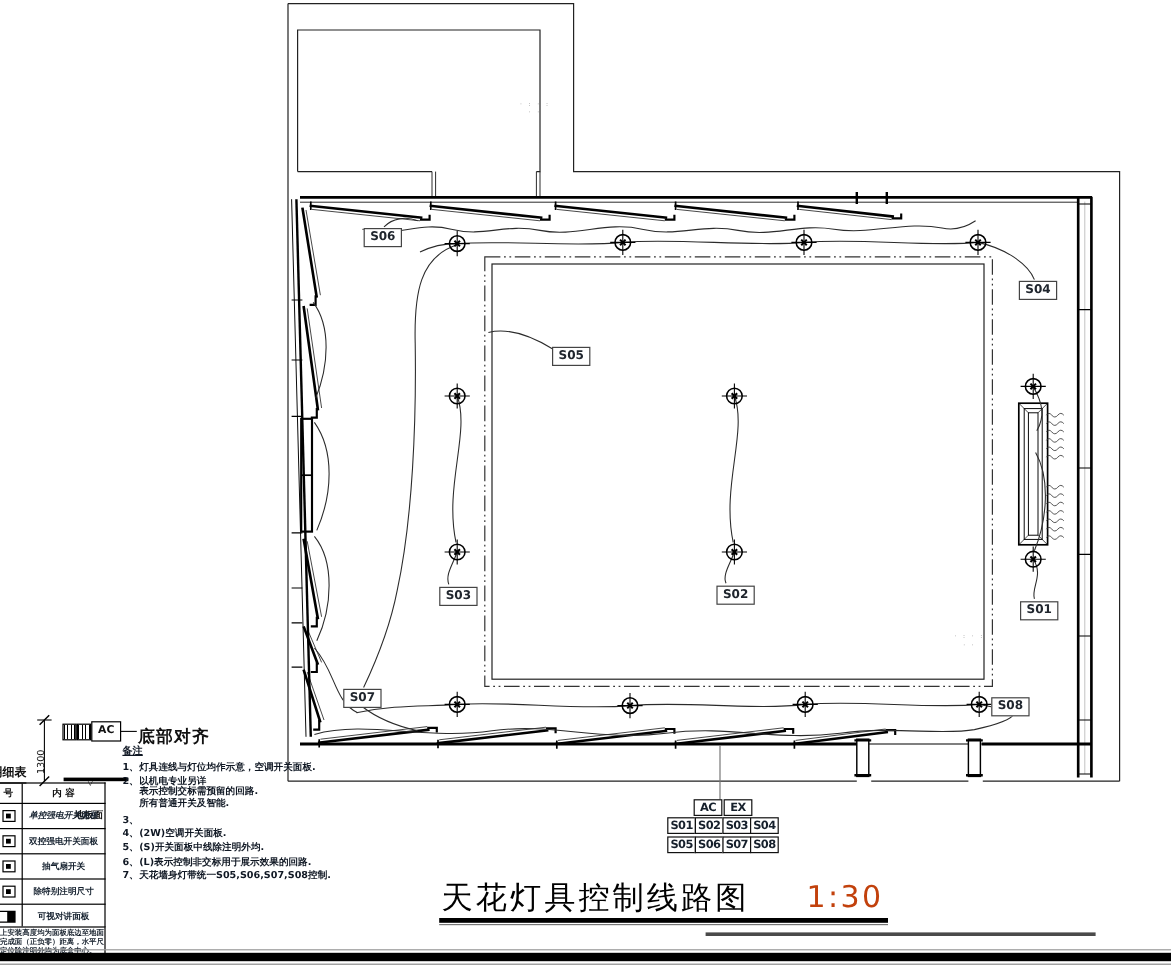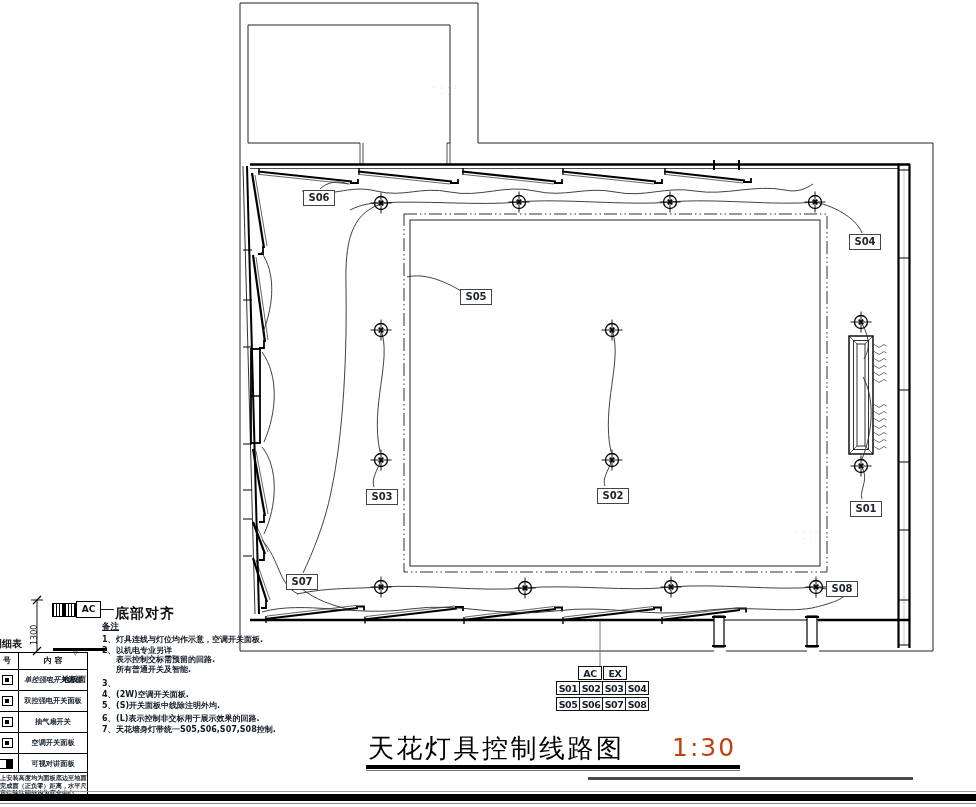--- a/index.html
+++ b/index.html
@@ -251,21 +251,21 @@
   <div class="lt-row" style="top:58px;">
     <span class="lt-sym">
         <i></i>
       </span>
     <span class="lt-cell">抽气扇开关</span>
   </div>
   <div class="lt-row" style="top:79px;">
     <span class="lt-sym">
         <i></i>
       </span>
-    <span class="lt-cell">空调开关面板</span>
+    <span class="lt-cell">除特别注明尺寸</span>
   </div>
   <div class="lt-row" style="top:100px;">
     <span class="lt-sym" style="left:-4px;width:17px;border-right:7px solid #000;"></span>
     <span class="lt-cell">可视对讲面板</span>
   </div>
 </div>
 <div class="lt-foot">
   <span style="display:block">上安装高度均为面板底边至地面</span>
   <span style="display:block">完成面（正负零）距离，水平尺</span>
   <span style="display:block">定位除注明外均为底盒中心。</span>

